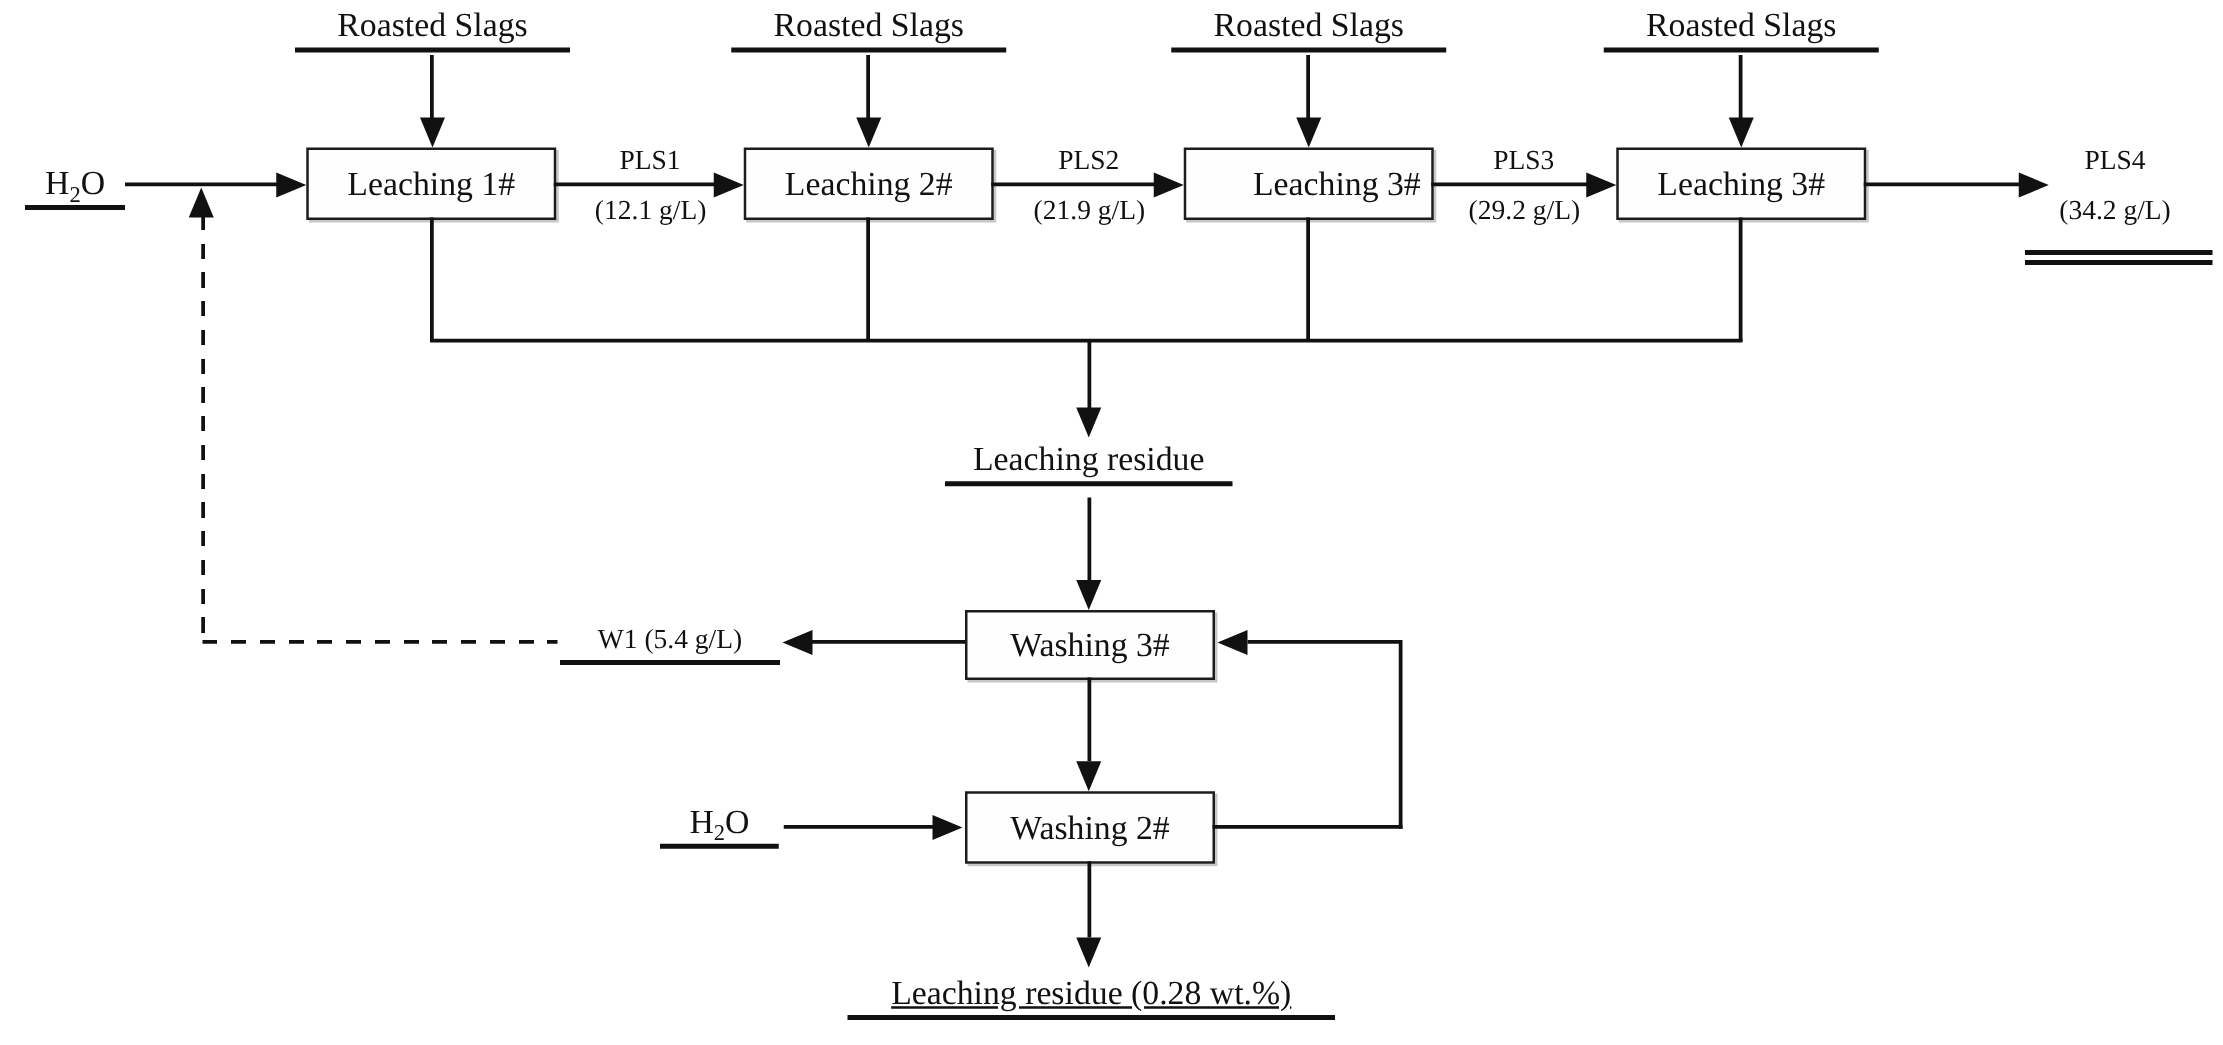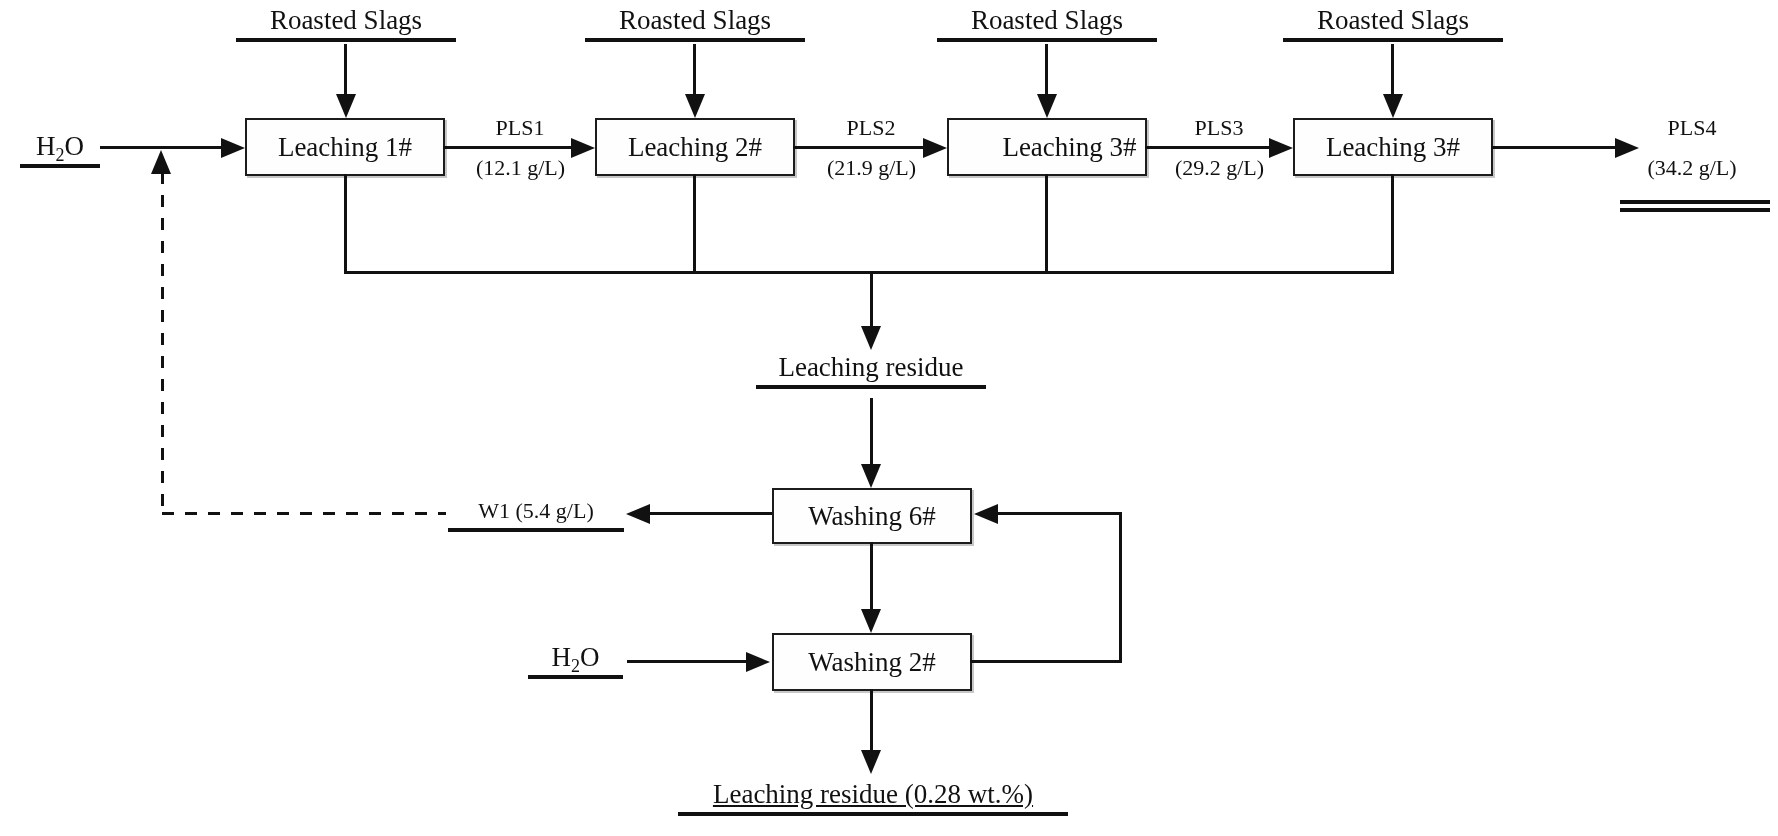--- a/index.html
+++ b/index.html
@@ -85,21 +85,21 @@
   <div class="vline" style="left:1391px;top:174px;height:99px;"></div>
   <div class="hline" style="left:344px;top:271px;width:1050px;"></div>
 
   <div class="vline" style="left:870px;top:273px;height:55px;"></div>
   <div class="arr down" style="left:861px;top:326px;"></div>
   <div class="lbl big u4" style="left:756px;top:352px;width:230px;">Leaching residue</div>
 
   <div class="vline" style="left:870px;top:398px;height:66px;"></div>
   <div class="arr down" style="left:861px;top:464px;"></div>
 
-  <div class="box" style="left:772px;top:488px;width:200px;height:56px;">Washing 6#</div>
+  <div class="box" style="left:772px;top:488px;width:200px;height:56px;">Washing 3#</div>
 
   <div class="hline" style="left:648px;top:512px;width:124px;"></div>
   <div class="arr left" style="left:626px;top:504px;"></div>
   <div class="lbl u4" style="left:448px;top:495px;width:176px;">W1 (5.4 g/L)</div>
 
   <div class="dash-h" style="left:162px;top:512px;width:284px;"></div>
   <div class="dash-v" style="left:161px;top:172px;height:343px;"></div>
   <div class="arr up" style="left:151px;top:150px;"></div>
 
   <div class="vline" style="left:870px;top:542px;height:67px;"></div>

